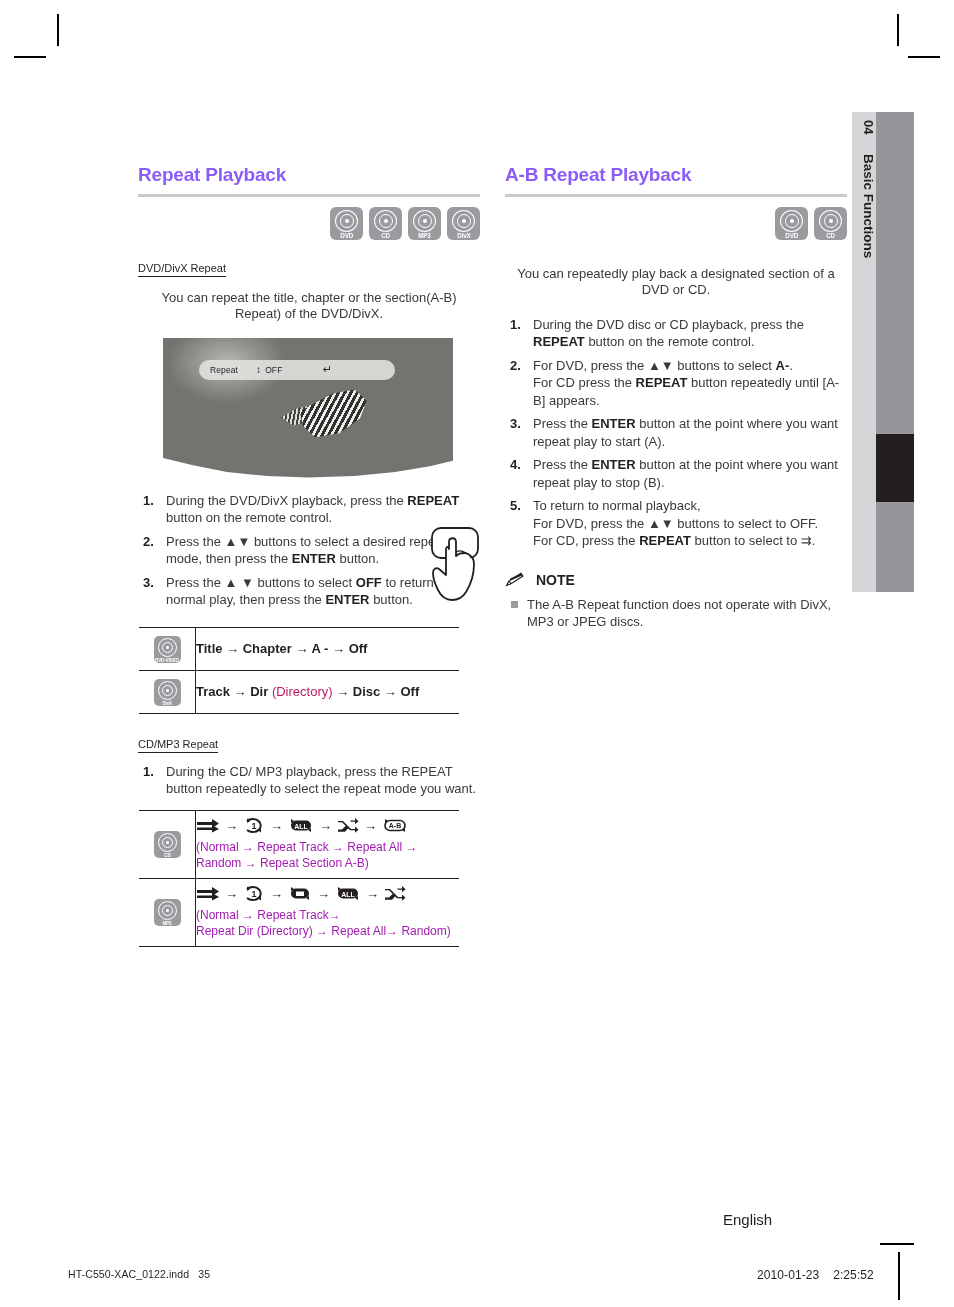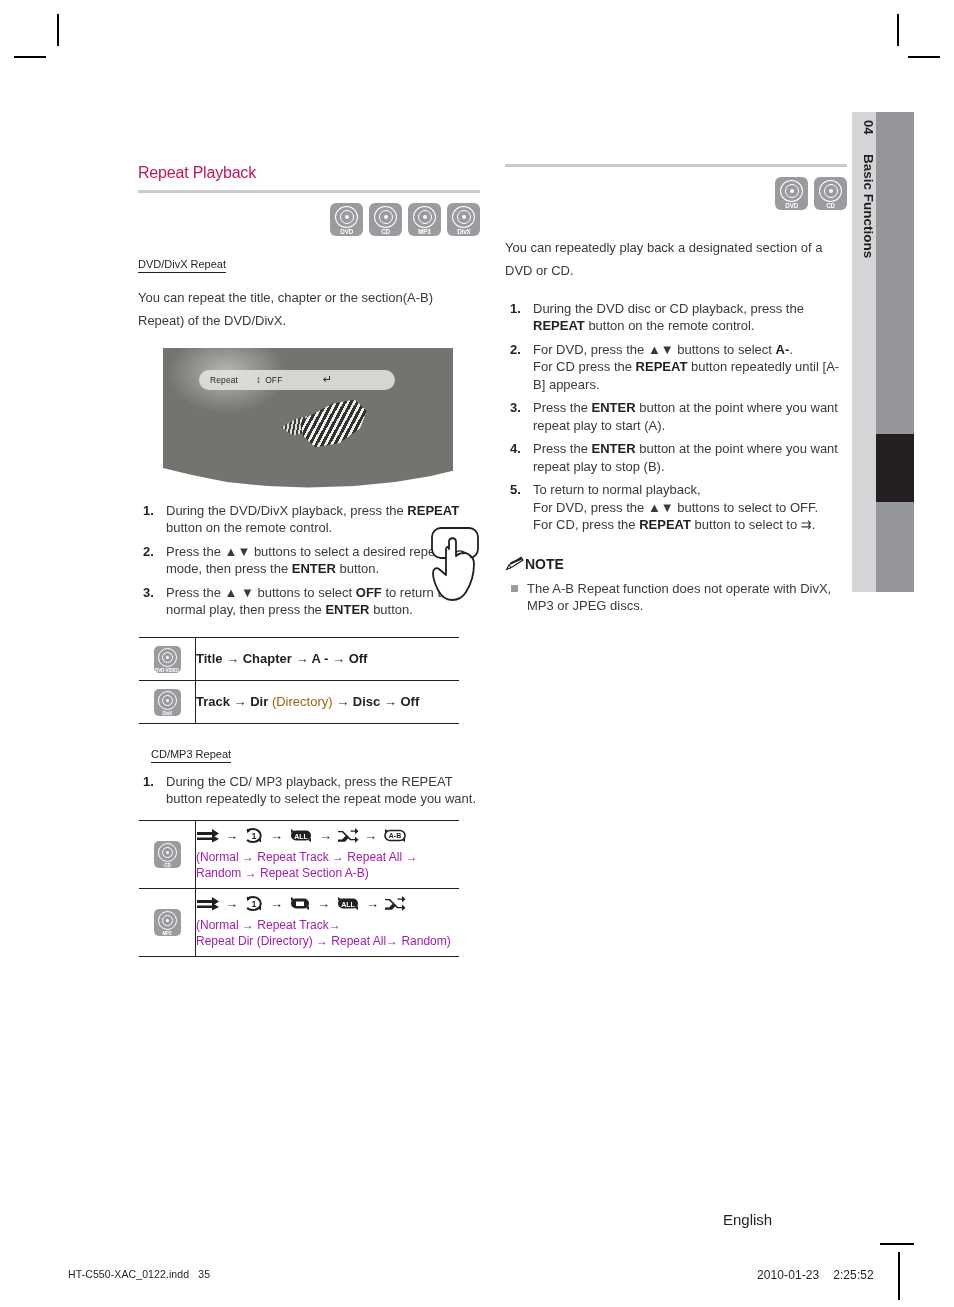--- a/index.html
+++ b/index.html
@@ -57,23 +57,23 @@
   }
   #tab-num  { top: 8px;  font-size: 13px; letter-spacing: 0px; }
   #tab-name { top: 42px; font-size: 13.5px; }
 
   
   .col { position: absolute; top: 164px; width: 342px; }
   #col-left  { left: 138px; }
   #col-right { left: 505px; }
 
   h1.sec-title {
-    font-size: 16px;
-    font-weight: normal;
-    color: #be185d;
+    font-size: 19px;
+    font-weight: bold;
+    color: #8b5cf6;
     margin: 0 0 8px 0;
     letter-spacing: -0.2px;
   }
   .rule-thick {
     height: 2.5px;
     background: #c9cacc;
     margin-bottom: 10px;
   }
 
   
@@ -125,23 +125,24 @@
     font-weight: normal;
     margin: 22px 0 2px 0;
     display: inline-block;
     border-bottom: 1.6px solid #231f20;
     padding-bottom: 2px;
     color: #231f20;
   }
 
   p.body {
     font-size: 13px;
-    line-height: 23px;
+    line-height: 16px;
     margin: 11px 0 0 0;
     color: #3a3a3c;
+    text-align: center;
   }
 
   
   .shot-wrap {
     margin-top: 16px;
     position: relative;
     width: 290px;
     height: 140px;
     margin-left: 25px;
   }
@@ -255,21 +256,21 @@
     border-right: 1.4px solid #231f20;
   }
   table.modes tr + tr td { border-top: none; }
   table.modes tr:not(:last-child) td { border-bottom: 1.4px solid #231f20; }
   td.cell-txt {
     padding-left: 11px;
     font-size: 13px;
     color: #231f20;
   }
   td.cell-txt .seq { font-weight: bold; }
-  td.cell-txt .light { font-weight: normal; color: #a16207; }
+  td.cell-txt .light { font-weight: normal; color: #be185d; }
 
   .disc-sm {
     width: 27px; height: 27px;
     border-radius: 5px;
     background: #9a9b9e;
     display: inline-flex;
     flex-direction: column;
     align-items: center;
     justify-content: flex-start;
     padding-top: 2px;
@@ -319,21 +320,21 @@
   .caption {
     font-size: 12px;
     line-height: 16px;
     color: #a21caf;
   }
 
   
   .note-head {
     display: flex;
     align-items: center;
-    gap: 1px;
+    gap: 12px;
     margin-top: 22px;
     font-size: 14px;
     font-weight: bold;
     color: #231f20;
   }
   ul.note-list {
     list-style: none;
     margin: 8px 0 0 0;
     padding: 0 0 0 22px;
     font-size: 13px;
@@ -478,21 +479,21 @@
             <span class="dlabel">DivX</span>
           </span>
         </td>
         <td class="cell-txt">
           <span class="seq">Track → Dir</span><span class="light"> (Directory) </span><span class="seq">→ Disc → Off</span>
         </td>
       </tr>
     </tbody>
       </table>
 
-    <h2 class="sub" style="margin-top:24px;margin-left:13px;">CD/MP3 Repeat</h2>
+    <h2 class="sub" style="margin-top:24px;">CD/MP3 Repeat</h2>
 
     <ol class="steps" id="left-steps2" style="margin-top:8px;">
         <li><span class="num">1.</span><span>During the CD/ MP3 playback, press the REPEAT button repeatedly to select the repeat mode you want.</span></li>
       </ol>
 
     
     <table class="modes" style="margin-top:12px;">
       <tbody>
           <tr>
         <td>
@@ -584,20 +585,21 @@
           <div class="caption">Repeat Dir (Directory) → Repeat All→ Random)</div>
         </td>
       </tr>
     </tbody>
       </table>
 
   </div>
 
   <div class="col" id="col-right">
 
+    <h1 class="sec-title">A-B Repeat Playback</h1>
     <div class="rule-thick"></div>
 
     <div class="disc-row">
       <div class="disc">
         <div class="ring"></div>
         <div class="dlabel">DVD</div>
       </div>
       <div class="disc">
         <div class="ring"></div>
         <div class="dlabel">CD</div>

